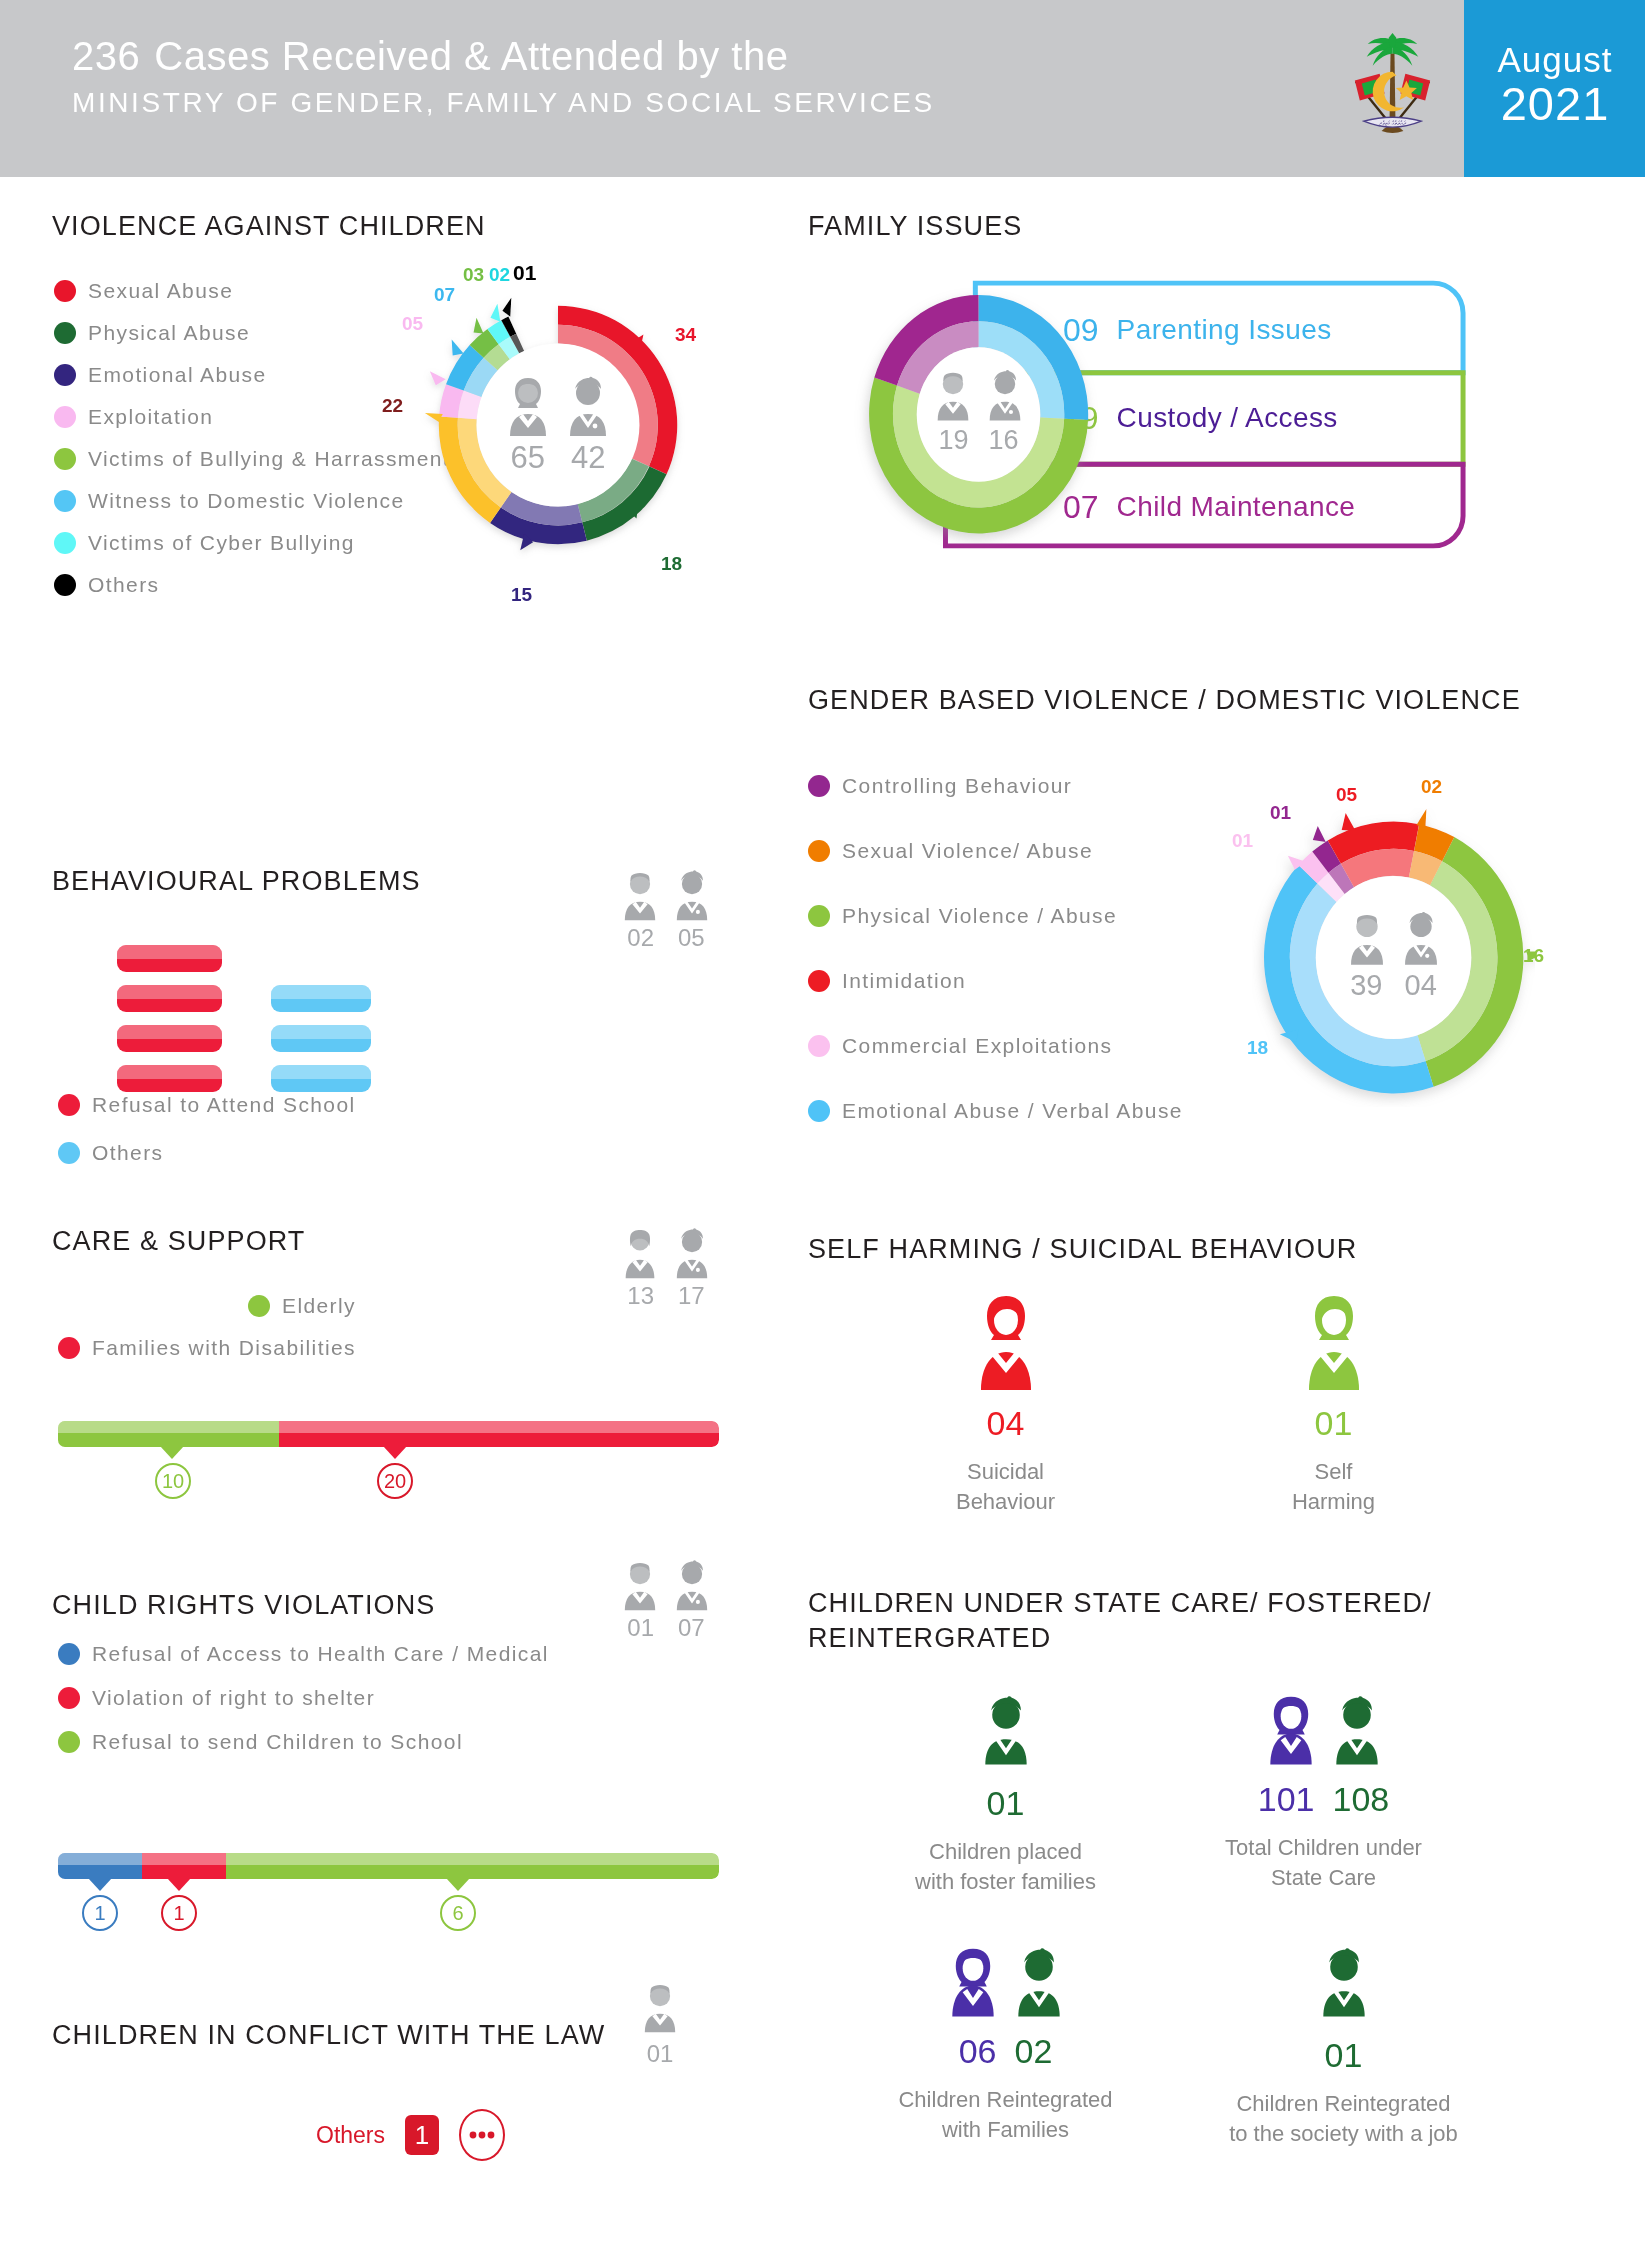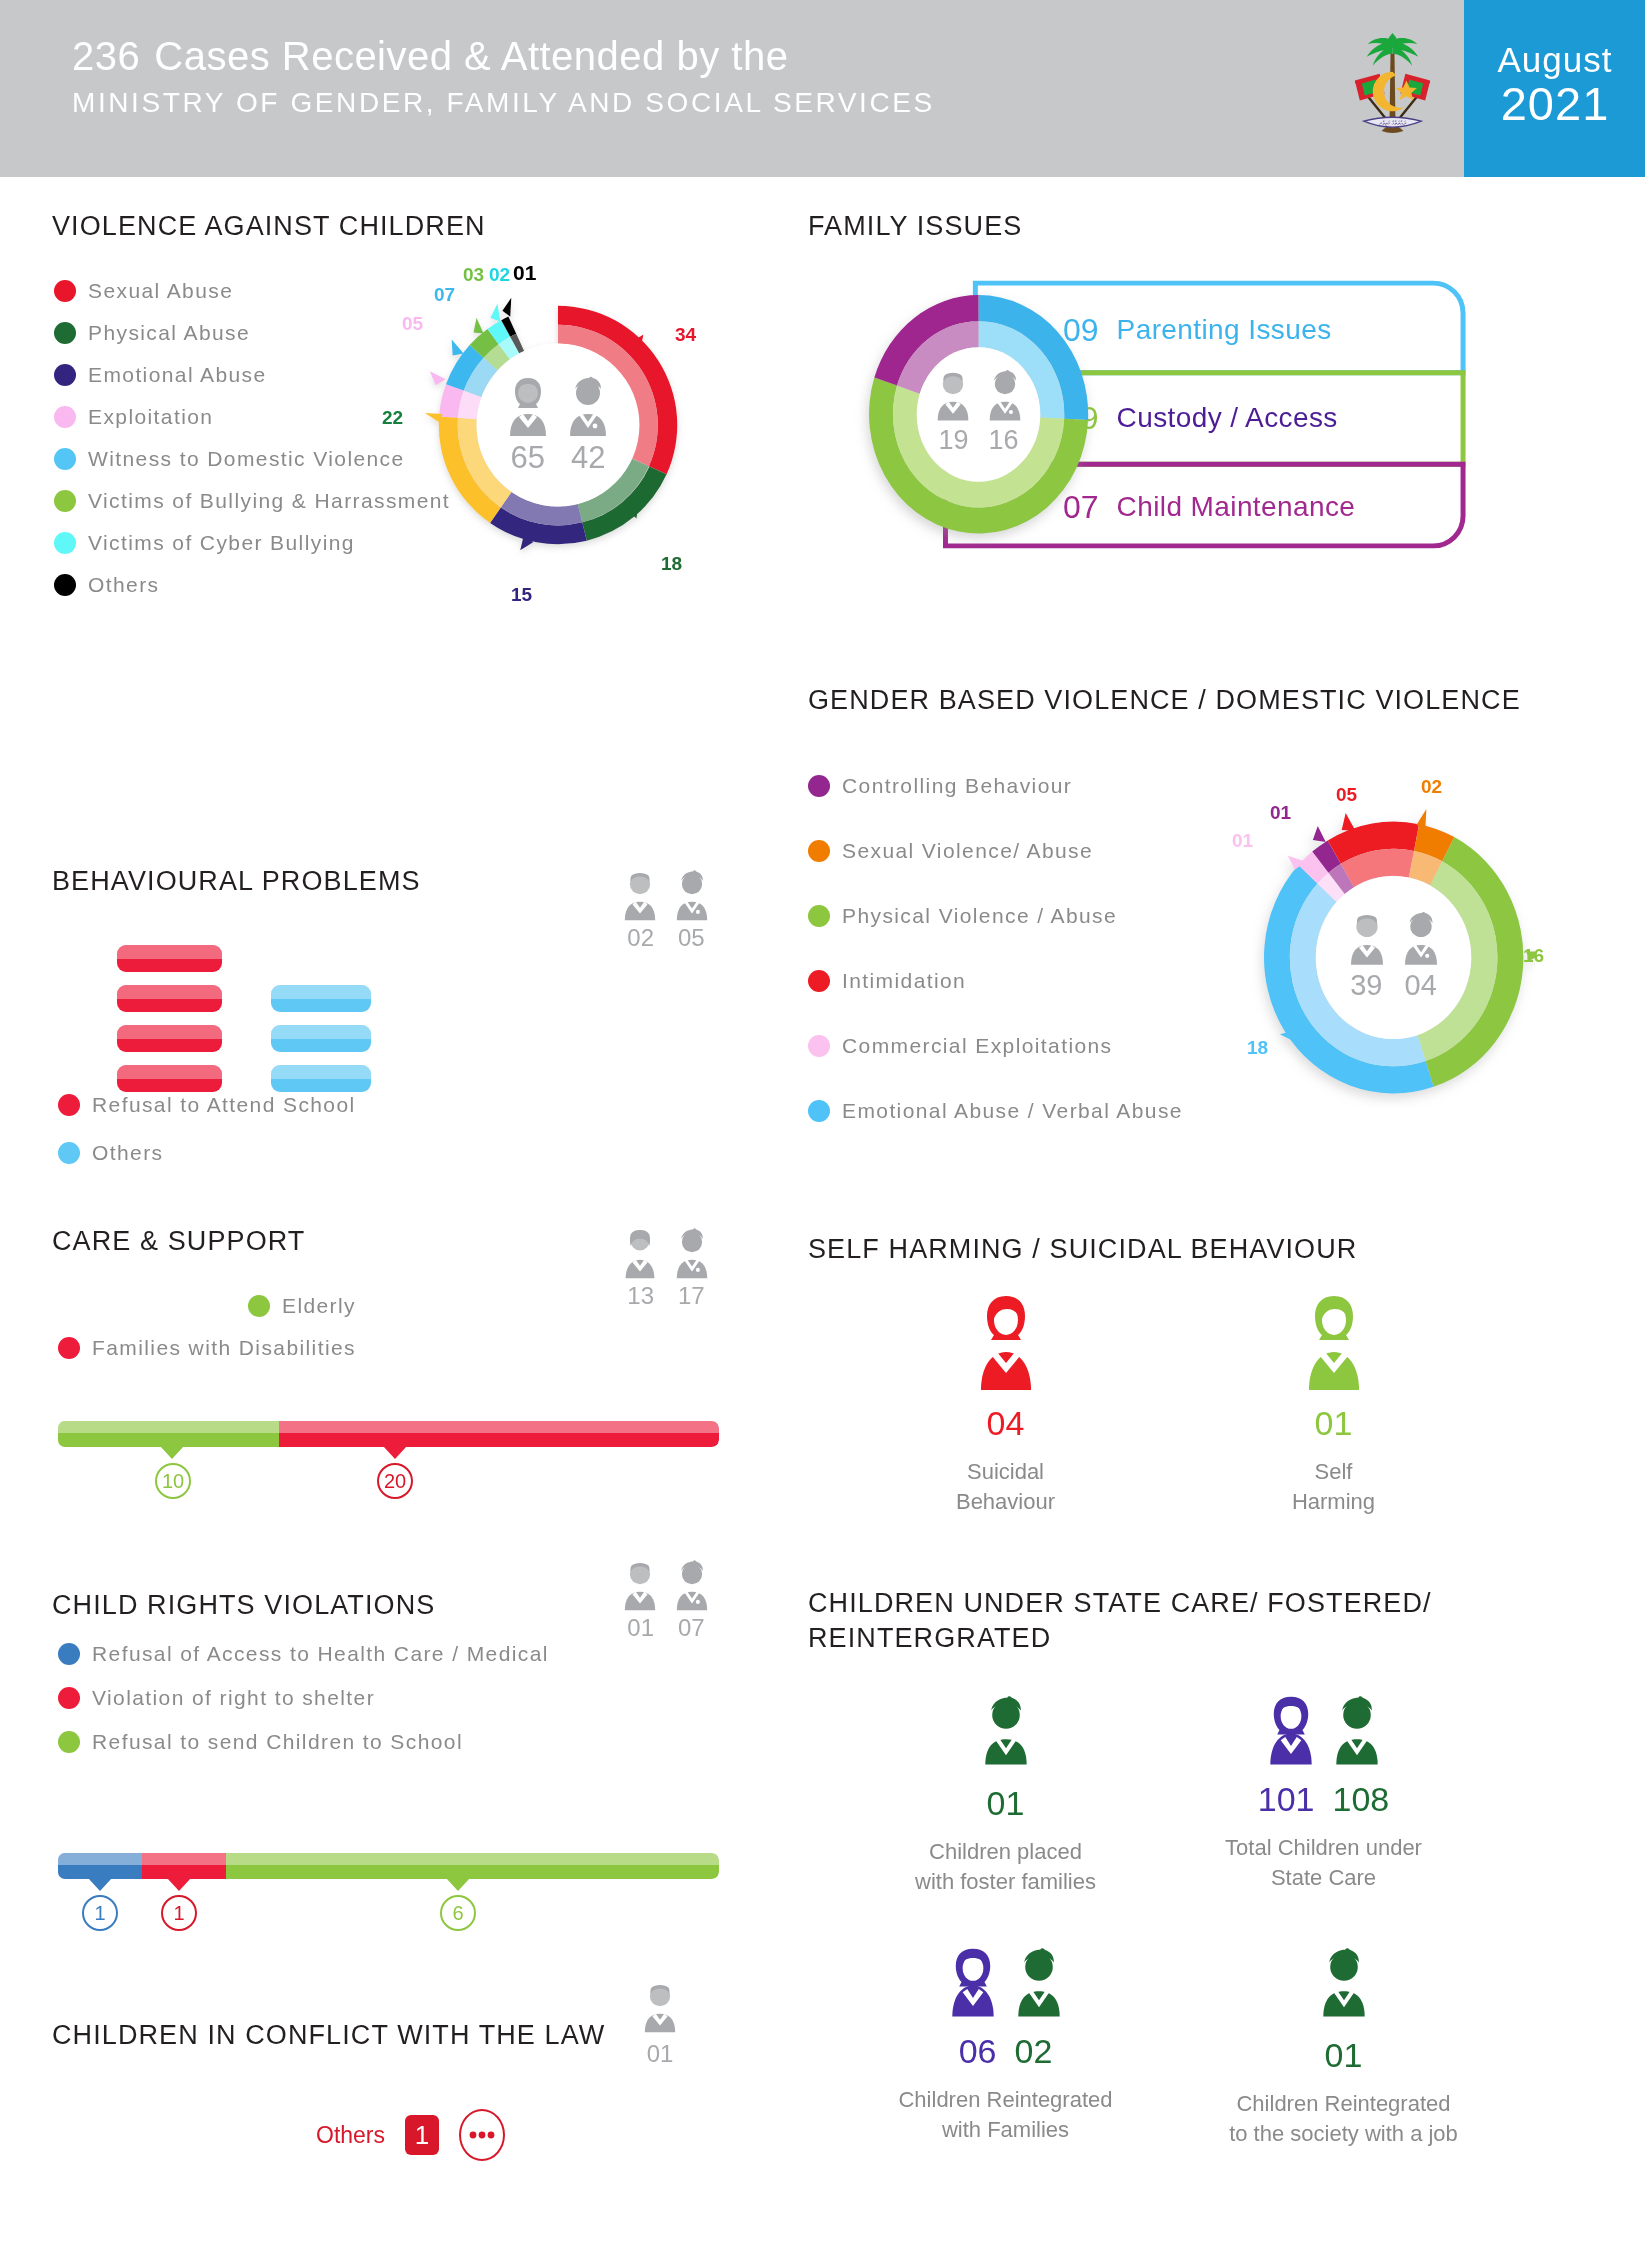--- a/index.html
+++ b/index.html
@@ -144,26 +144,26 @@
     </div>
   <div class="legend-row">
       <span class="legend-dot" style="background:#33257f"></span>
       <span class="legend-label">Emotional Abuse</span>
     </div>
   <div class="legend-row">
       <span class="legend-dot" style="background:#f9b9f0"></span>
       <span class="legend-label">Exploitation</span>
     </div>
   <div class="legend-row">
+      <span class="legend-dot" style="background:#8dc63f"></span>
+      <span class="legend-label">Victims of Bullying &amp; Harrassment</span>
+    </div>
+  <div class="legend-row">
       <span class="legend-dot" style="background:#54c6f5"></span>
       <span class="legend-label">Witness to Domestic Violence</span>
-    </div>
-  <div class="legend-row">
-      <span class="legend-dot" style="background:#8dc63f"></span>
-      <span class="legend-label">Victims of Bullying &amp; Harrassment</span>
     </div>
   <div class="legend-row">
       <span class="legend-dot" style="background:#5ff7f7"></span>
       <span class="legend-label">Victims of Cyber Bullying</span>
     </div>
   <div class="legend-row">
       <span class="legend-dot" style="background:#000000"></span>
       <span class="legend-label">Others</span>
     </div>
 </div>
@@ -238,21 +238,21 @@
         </svg>
     </div>
     <div class="kid-nums">
       <span>65</span>
       <span>42</span>
     </div>
   </div>
   <div class="cal-lbl" style="left:271px;top:53px;color:#e8152b;">34</div>
   <div class="cal-lbl" style="left:257px;top:282px;color:#1e6b33;">18</div>
   <div class="cal-lbl" style="left:107px;top:313px;color:#33257f;">15</div>
-  <div class="cal-lbl" style="left:-22px;top:136px;color:#15803d;">22</div>
+  <div class="cal-lbl" style="left:-22px;top:124px;color:#7f1d1d;">22</div>
   <div class="cal-lbl" style="left:-2px;top:42px;color:#f9b9f0;">05</div>
   <div class="cal-lbl" style="left:30px;top:13px;color:#3cb8ef;">07</div>
   <div class="cal-lbl" style="left:59px;top:-7px;color:#74bf44;">03</div>
   <div class="cal-lbl" style="left:85px;top:-7px;color:#1ed6e0;">02</div>
   <div class="cal-lbl" style="left:109px;top:-10px;color:#000;font-size:21px;">01</div>
 </div>
 
 <div style="position:absolute;left:808px;top:211px;" class="sect-title">FAMILY ISSUES</div>
 
 <div style="position:absolute;left:836px;top:275px;width:637px;height:279px;">

